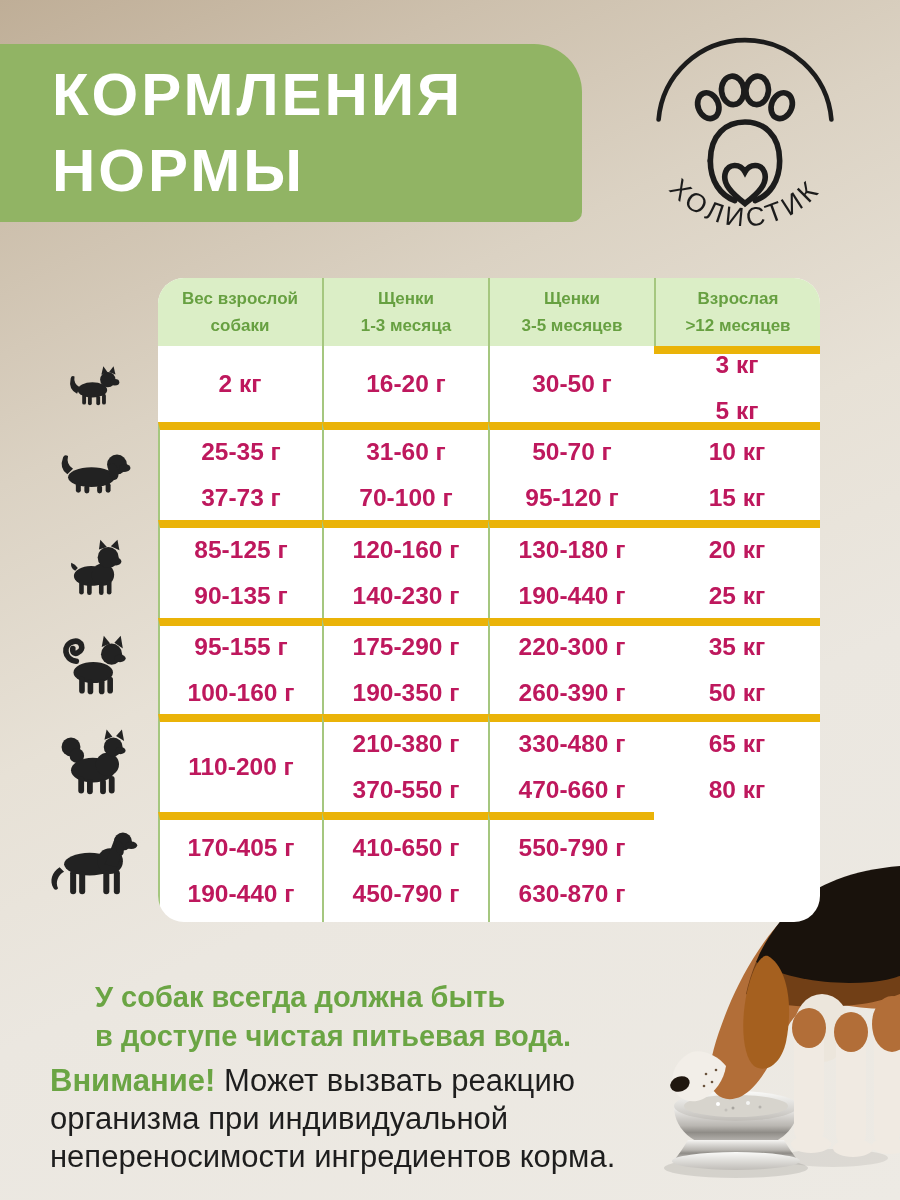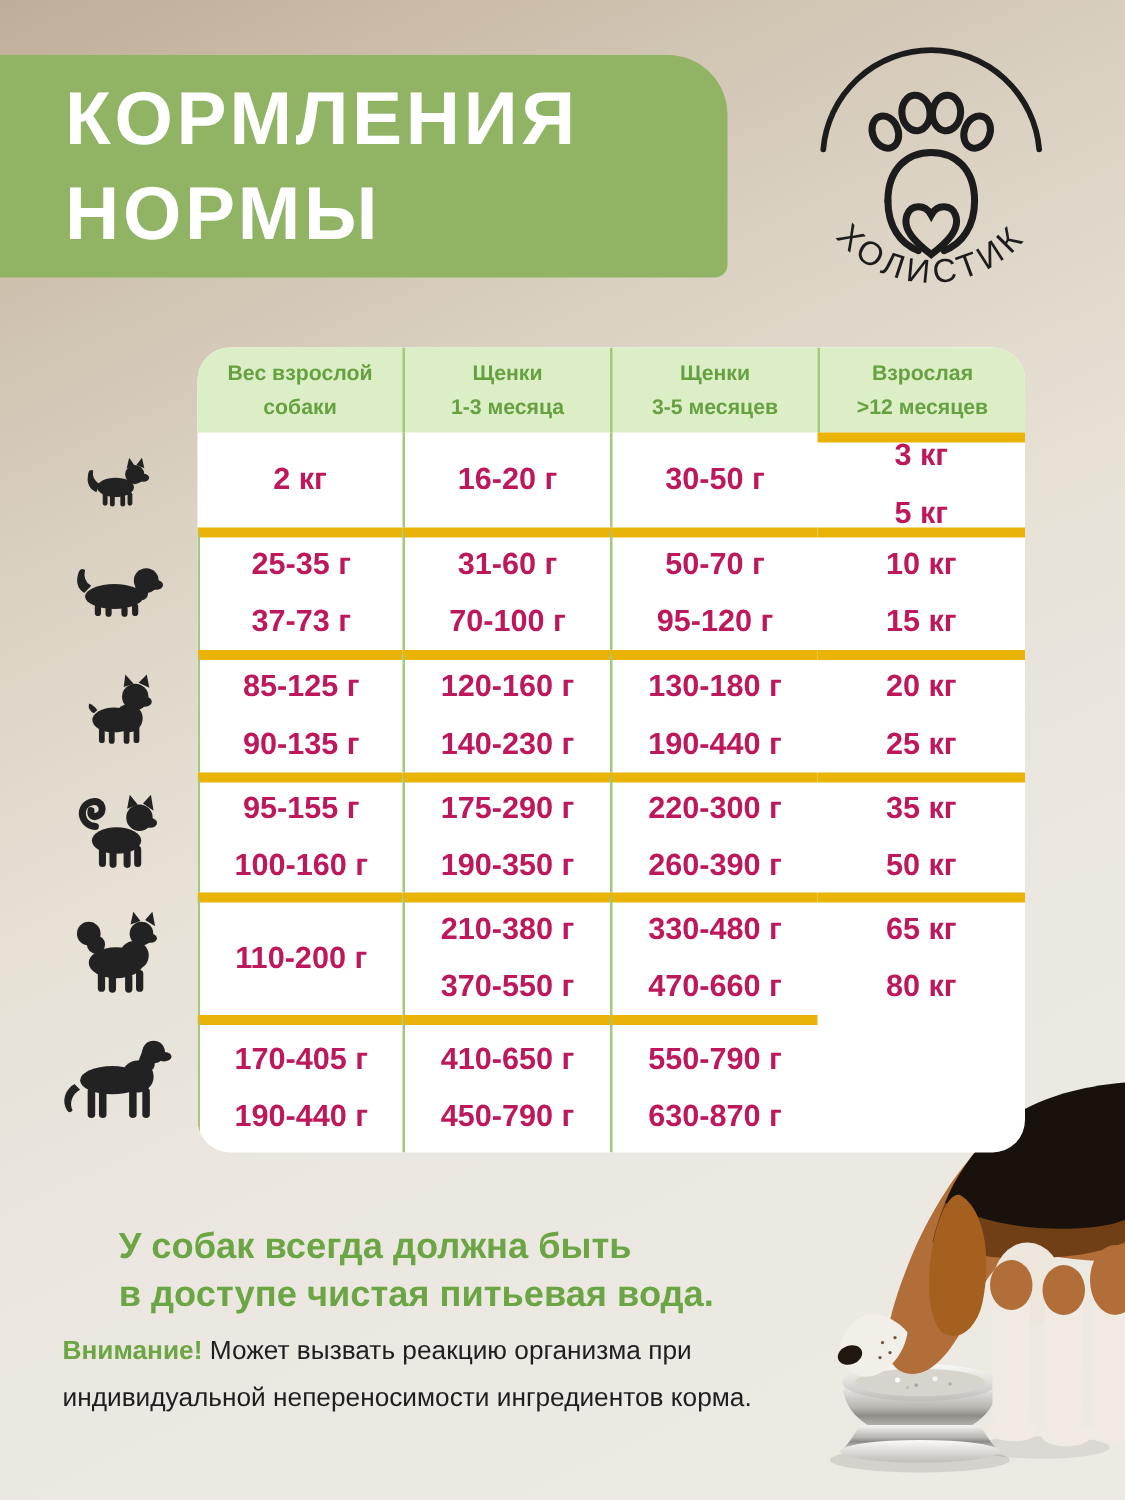--- a/index.html
+++ b/index.html
@@ -25,21 +25,21 @@
   .cell{display:flex;flex-direction:column;align-items:center;justify-content:center;box-sizing:border-box;text-align:center;}
   .cell.head{background:#dbeec6;color:#67a041;font-size:17px;font-weight:600;}
   .cell.head span{display:block;line-height:27px;}
   .cell.body{color:#be185d;font-size:24.5px;font-weight:700;}
   .val{line-height:46px;height:46px;}
   .bl{border-left:2px solid #a5c77f;}
   .bt{border-top:8px solid #eab308;}
   .dog-icon{position:absolute;z-index:2;}
   .dog-icon svg{display:block;width:100%;height:auto;}
   .water-note{position:absolute;left:50px;top:978px;color:#6ba544;font-size:29px;font-weight:700;line-height:39px;z-index:3;margin-left:45px;}
-  .warning{position:absolute;left:50px;top:1062px;width:600px;color:#1e1e1e;font-size:21px;font-weight:500;line-height:38px;z-index:3;}
+  .warning{position:absolute;left:50px;top:1062px;width:600px;color:#1e1e1e;font-size:31px;font-weight:500;line-height:38px;z-index:3;}
   .warning .wlabel{color:#6ba544;font-weight:700;}
   .photo{position:absolute;right:0;top:858px;width:252px;height:332px;z-index:1;}
   .photo svg{display:block;width:100%;height:100%;}
 </style>
 </head>
 <body>
 
 <div class="title-block">
   <div class="title-line">КОРМЛЕНИЯ</div>
   <div class="title-line">НОРМЫ</div>

